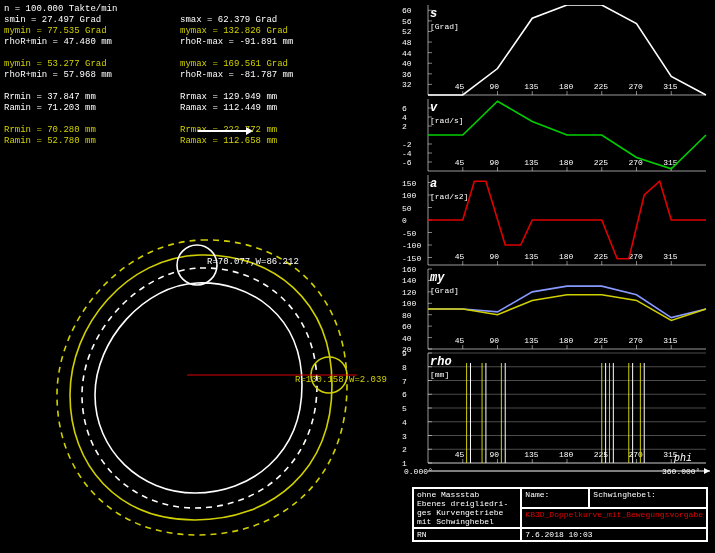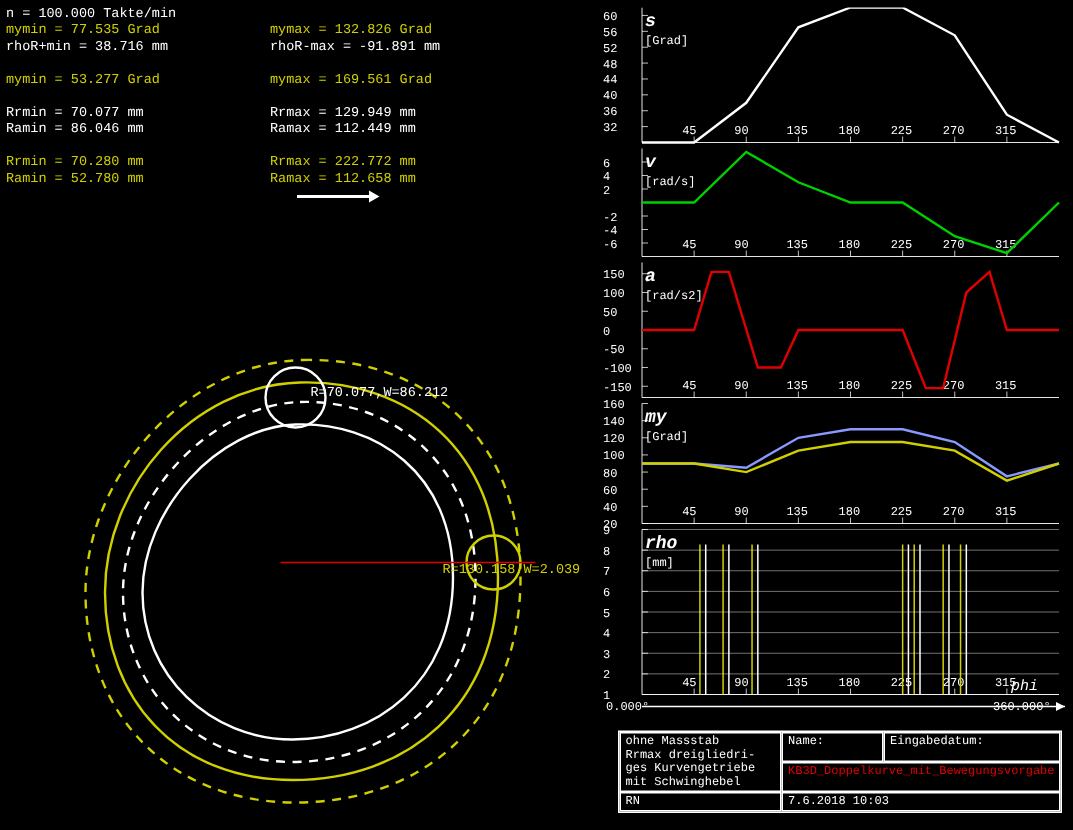--- a/index.html
+++ b/index.html
@@ -19,31 +19,33 @@
 .xend{position:absolute;font-size:8px}
 svg{position:absolute}
 </style>
 </head>
 <body>
 <div id="root">
 
 <div class="panel-l">
  <div id="blk1">
         <div class="pl"><span class="col1 c-w">n = 100.000 Takte/min</span><span class="col2 c-w"></span></div>
+        <div class="pl"><span class="col1 c-w">smin = 27.497 Grad</span><span class="col2 c-w">smax = 62.379 Grad</span></div>
         <div class="pl"><span class="col1 c-y">mymin = 77.535 Grad</span><span class="col2 c-y">mymax = 132.826 Grad</span></div>
-        <div class="pl"><span class="col1 c-w">rhoR+min = 38.716 mm</span><span class="col2 c-w">rhoR-max = -91.891 mm</span></div>
+        <div class="pl"><span class="col1 c-w">rhoR+min = 47.480 mm</span><span class="col2 c-w">rhoR-max = -91.891 mm</span></div>
       </div>
  <div style="height:11px"></div>
  <div id="blk2">
         <div class="pl"><span class="col1 c-y">mymin = 53.277 Grad</span><span class="col2 c-y">mymax = 169.561 Grad</span></div>
+        <div class="pl"><span class="col1 c-w">rhoR+min = 57.968 mm</span><span class="col2 c-w">rhoR-max = -81.787 mm</span></div>
       </div>
  <div style="height:11px"></div>
  <div id="blk3">
-        <div class="pl"><span class="col1 c-w">Rrmin = 70.077 mm</span><span class="col2 c-w">Rrmax = 129.949 mm</span></div>
-        <div class="pl"><span class="col1 c-w">Ramin = 86.046 mm</span><span class="col2 c-w">Ramax = 112.449 mm</span></div>
+        <div class="pl"><span class="col1 c-w">Rrmin = 37.847 mm</span><span class="col2 c-w">Rrmax = 129.949 mm</span></div>
+        <div class="pl"><span class="col1 c-w">Ramin = 71.203 mm</span><span class="col2 c-w">Ramax = 112.449 mm</span></div>
       </div>
  <div style="height:11px"></div>
  <div id="blk4">
         <div class="pl"><span class="col1 c-y">Rrmin = 70.280 mm</span><span class="col2 c-y">Rrmax = 222.772 mm</span></div>
         <div class="pl"><span class="col1 c-y">Ramin = 52.780 mm</span><span class="col2 c-y">Ramax = 112.658 mm</span></div>
       </div>
 </div>
 
 <div class="arrow"></div>
 
@@ -271,26 +273,26 @@
 <span class="xend" style="left:4px;top:462px">0.000°</span>
 <span class="xend" style="left:262px;top:462px">360.000°</span>
 <span class="ax-lbl" style="left:274px;top:448px;font-style:italic">phi</span>
 </div>
 
 <table class="info-box" cellspacing="0">
 <tbody>
         <tr>
  <td rowspan="2" style="width:105px">
   <span>ohne Massstab</span><br>
-  <span>Rrmax dreigliedri-</span><br>
+  <span>Ebenes dreigliedri-</span><br>
   <span>ges Kurvengetriebe</span><br>
   <span>mit Schwinghebel</span>
  </td>
  <td style="width:60px"><span>Name:</span></td>
- <td><span>Eingabedatum:</span></td>
+ <td><span>Schwinghebel:</span></td>
 </tr>
 <tr>
  <td colspan="2" class="c-r"><span>KB3D_Doppelkurve_mit_Bewegungsvorgabe</span></td>
 </tr>
 <tr>
  <td><span>RN</span></td>
  <td colspan="2"><span>7.6.2018 10:03</span></td>
 </tr>
 </tbody>
     </table>

